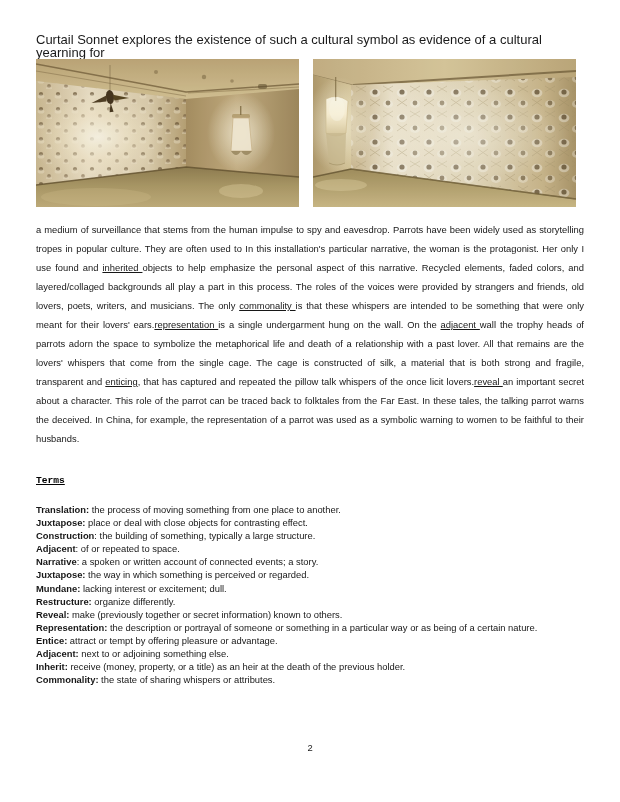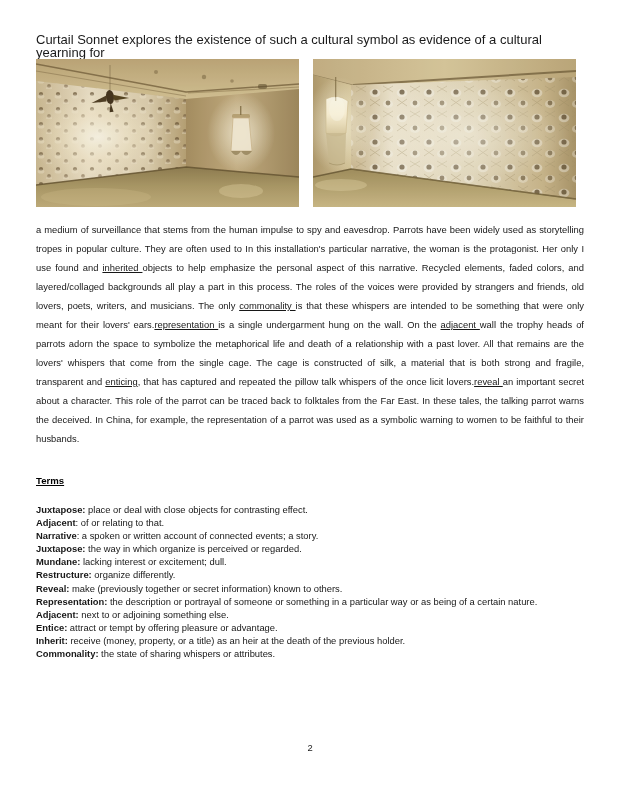--- a/index.html
+++ b/index.html
@@ -68,20 +68,21 @@
   .para.last { margin-bottom: 0; }
   .u { text-decoration: underline; }
 
   
   .terms-wrap { margin-top: 27px; }
   .terms-title {
     font-size: 9.6px;
     font-weight: bold;
     text-decoration: underline;
     margin-bottom: 17px;
+    font-family: Liberation Mono, monospace;
   }
   .term {
     font-size: 9.4px;
     line-height: 13.1px;
     text-align: justify;
     color: #171717;
   }
   .term b { font-weight: bold; }
 
   
@@ -255,30 +256,32 @@
 
     <div>
       <p class="para"><span>a medium of surveillance that stems from the human impulse to spy and eavesdrop. Parrots have been widely used as storytelling tropes in popular culture. They are often used to <span>In this installation's particular narrative, the woman is the protagonist. Her only <span>I use found and </span><span class="u">inherited </span><span>objects to help emphasize the personal aspect of this narrative. Recycled elements, faded colors, and layered/collaged backgrounds all play a part in this process. The roles of the voices were provided by strangers and friends, old lovers, poets, writers, and musicians. The only </span><span class="u">commonality </span><span>is that these whispers are intended to be something that were only meant for their lovers' ears.</span></span><span class="u">representation </span><span>is a single undergarment hung on the wall. On the </span><span class="u">adjacent </span><span>wall the trophy heads of parrots adorn the space to symbolize the metaphorical life and death of a relationship with a past lover. All that remains are the lovers' whispers that come from the single cage. The cage is constructed of silk, a material that is both strong and fragile, transparent and </span><span class="u">enticing</span><span>, that has captured and repeated the pillow talk whispers of the once licit lovers.</span></span><span class="u">reveal </span><span>an important secret about a character. This role of the parrot can be traced back to folktales from the Far East. In these tales, the talking parrot warns the deceived. In China, for example, the representation of a parrot was used as a symbolic warning to women to be faithful to their husbands.</span></p>
       <p class="para"></p>
       <p class="para last"></p>
     </div>
 
     <div class="terms-wrap">
       <div class="terms-title">Terms</div>
       <div>
+          <div class="term"><b>Translation:</b><span> the process of moving something from one place to another.</span></div>
           <div class="term"><b>Juxtapose:</b><span> place or deal with close objects for contrasting effect.</span></div>
-          <div class="term"><b>Adjacent</b><span>: of or relating to that.</span></div>
+          <div class="term"><b>Construction</b><span>: the building of something, typically a large structure.</span></div>
+          <div class="term"><b>Adjacent</b><span>: of or repeated to space.</span></div>
           <div class="term"><b>Narrative</b><span>: a spoken or written account of connected events; a story.</span></div>
-          <div class="term"><b>Juxtapose:</b><span> the way in which organize is perceived or regarded.</span></div>
+          <div class="term"><b>Juxtapose:</b><span> the way in which something is perceived or regarded.</span></div>
           <div class="term"><b>Mundane:</b><span> lacking interest or excitement; dull.</span></div>
           <div class="term"><b>Restructure:</b><span> organize differently.</span></div>
           <div class="term"><b>Reveal:</b><span> make (previously together or secret information) known to others.</span></div>
           <div class="term"><b>Representation:</b><span> the description or portrayal of someone or something in a particular way or as being of a certain nature.</span></div>
+          <div class="term"><b>Entice:</b><span> attract or tempt by offering pleasure or advantage.</span></div>
           <div class="term"><b>Adjacent:</b><span> next to or adjoining something else.</span></div>
-          <div class="term"><b>Entice:</b><span> attract or tempt by offering pleasure or advantage.</span></div>
           <div class="term"><b>Inherit:</b><span> receive (money, property, or a title) as an heir at the death of the previous holder.</span></div>
           <div class="term"><b>Commonality:</b><span> the state of sharing whispers or attributes.</span></div>
         </div>
     </div>
 
   </div>
 
   <div class="page-number">2</div>
 </div>
 

